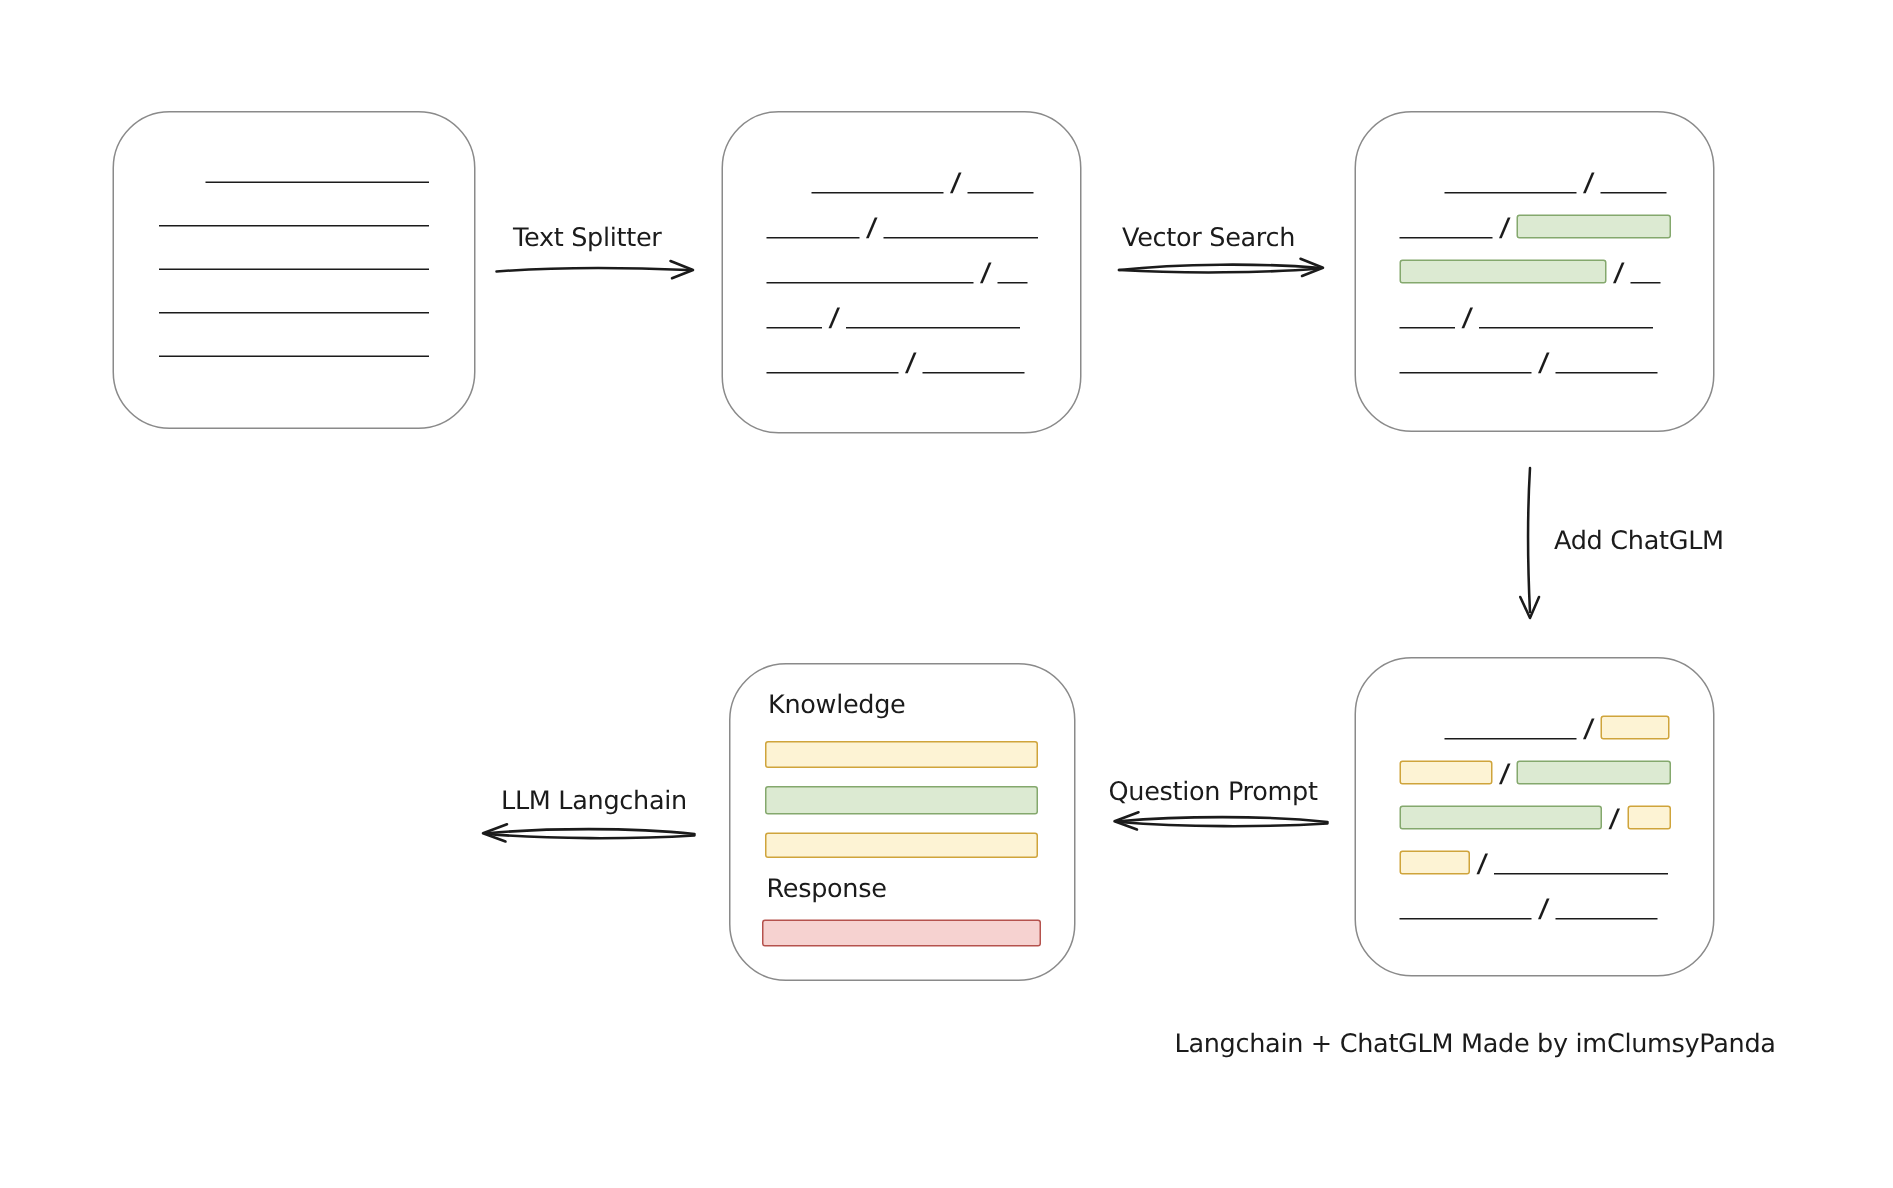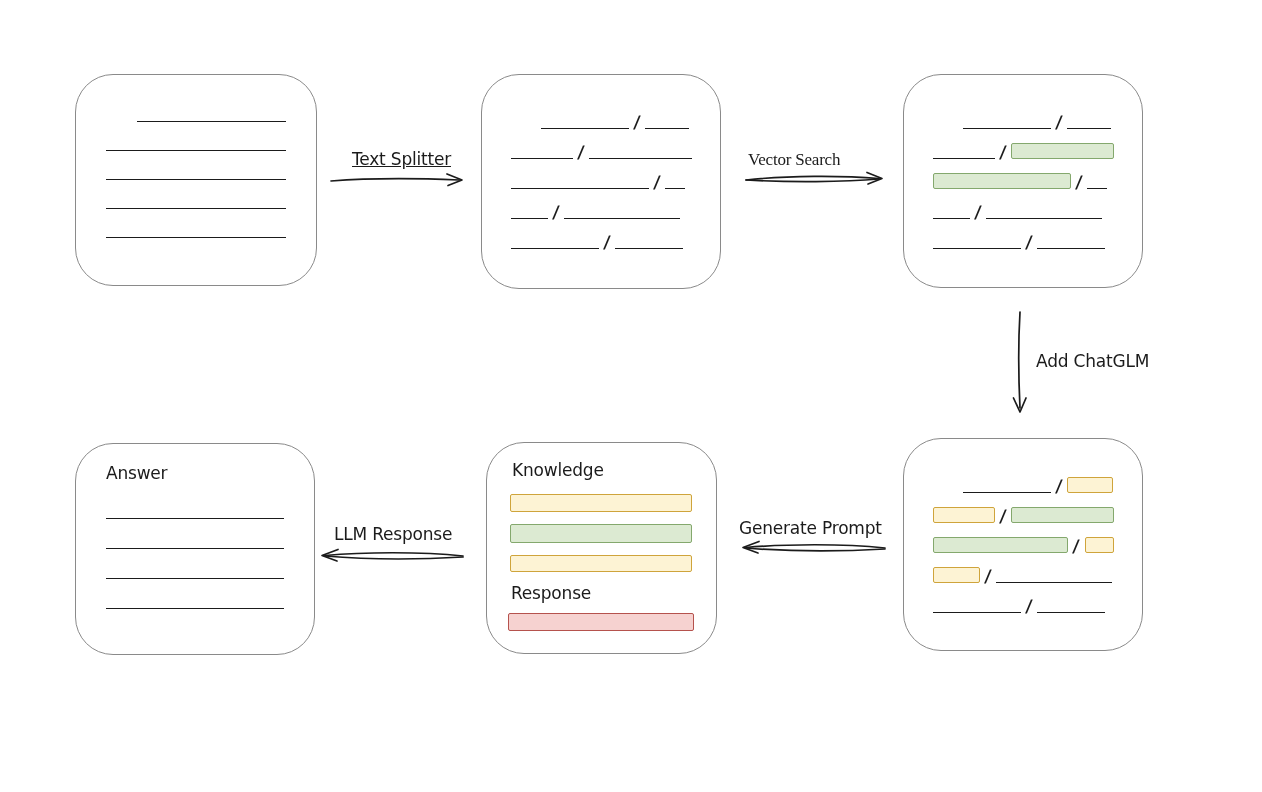--- a/index.html
+++ b/index.html
@@ -182,65 +182,49 @@
         </div>
       </div>
     <div class="label" style="left:24px;top:141px;">Response</div>
     <div class="rows bars" style="left:21px;top:170px;">
         <div class="seg-row">
           <div class="seg-chip chip-red" style="width: 186px; height: 18px;"></div>
         </div>
       </div>
   </div>
 
-  <div class="node" style="left:75px;top:443px;width:240px;height:212px;">
-    <div class="label" style="left:30px;top:20px;">Answer</div>
-    <div class="rows" style="left:30px;top:45px;right:30px;">
-        <div class="seg-row">
-          <div class="seg-line" style="width: 180px;"></div>
-        </div>
-        <div class="seg-row">
-          <div class="seg-line" style="width: 180px;"></div>
-        </div>
-        <div class="seg-row">
-          <div class="seg-line" style="width: 180px;"></div>
-        </div>
-        <div class="seg-row">
-          <div class="seg-line" style="width: 180px;"></div>
-        </div>
-      </div>
-  </div>
-
-  <div class="label" style="left:352px;top:150px;text-decoration:underline;">Text Splitter</div>
+
+  <div class="label" style="left:342px;top:150px;">Text Splitter</div>
   <svg class="arrow" style="left:328px;top:169px;" width="142" height="22">
     <path d="M3,12 C42,9 95,9.5 131,11"></path>
     <polyline points="119,5 134,11 120,16.5"></polyline>
   </svg>
 
-  <div class="label" style="left:748px;top:150px;font-family:Liberation Serif, serif;">Vector Search</div>
+  <div class="label" style="left:748px;top:150px;">Vector Search</div>
   <svg class="arrow" style="left:742px;top:168px;" width="148" height="22">
     <path d="M4,12 C45,7.5 100,7.5 137,10.5"></path>
     <path d="M4,12 C48,14.5 102,14 137,11"></path>
     <polyline points="125,4.5 140,10.5 126,16"></polyline>
   </svg>
 
   <div class="label" style="left:1036px;top:352px;">Add ChatGLM</div>
   <svg class="arrow" style="left:1007px;top:308px;" width="26" height="112">
     <path d="M13,4 C11,38 11.5,70 13,100"></path>
     <polyline points="6.5,90 13,104 19,90"></polyline>
   </svg>
 
-  <div class="label" style="left:739px;top:519px;">Generate Prompt</div>
+  <div class="label" style="left:739px;top:519px;">Question Prompt</div>
   <svg class="arrow" style="left:731px;top:537px;" width="158" height="22">
     <path d="M154,11 C112,6.5 55,7 15,10.5"></path>
     <path d="M154,12 C112,14.5 58,14.5 15,11"></path>
     <polyline points="28,4.5 12,10.5 27,16"></polyline>
   </svg>
 
-  <div class="label" style="left:334px;top:525px;">LLM Response</div>
+  <div class="label" style="left:334px;top:525px;">LLM Langchain</div>
   <svg class="arrow" style="left:311px;top:545px;" width="156" height="22">
     <path d="M152,11 C110,6.5 52,7 14,10.5"></path>
     <path d="M152,12 C110,14.5 55,14.5 14,11"></path>
     <polyline points="27,4.5 11,10.5 26,16"></polyline>
   </svg>
 
+  <div class="caption">Langchain + ChatGLM Made by imClumsyPanda</div>
 
 </div>
 
 </body></html>

